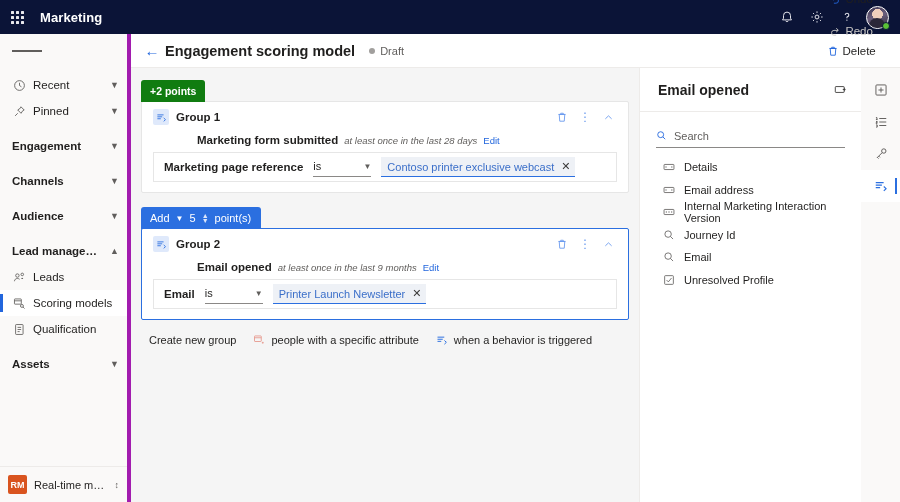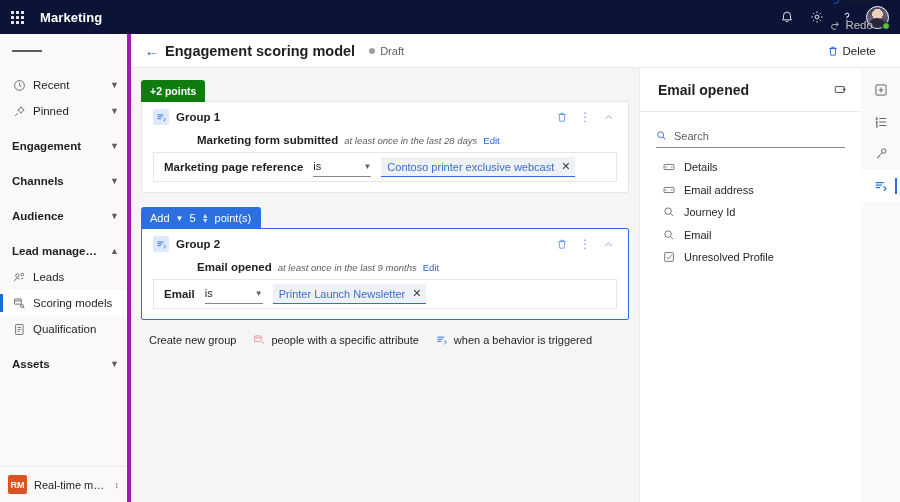--- a/index.html
+++ b/index.html
@@ -98,21 +98,21 @@
   .page-title { font-size: 14.5px; font-weight: 600; color: #201f1e; margin-left: 2px; }
   .draft-wrap { display:flex; align-items:center; gap:5px; margin-left: 14px; }
   .draft-dot { width: 6px; height: 6px; border-radius: 50%; background: #a19f9d; }
   .draft-text { font-size: 11px; color: #605e5c; }
   .cmd-right { margin-left: auto; display: flex; align-items: center; gap: 2px; flex-direction: column; }
   .cmd-btn {
     display: flex; align-items: center; gap: 4px; height: 24px; padding: 0 7px;
     font-size: 11.5px; color: #201f1e; cursor: pointer; border-radius: 2px; white-space: nowrap;
   }
   .cmd-btn .ci { color: #2266dd; display:flex; align-items:center; font-size: 12px; }
-  .cmd-btn.disabled { color: #c8c6c4; cursor: default; }
+  .cmd-btn.disabled { color: #c8c6c4; cursor: default; align-items: flex-end; }
   .cmd-btn.disabled .ci { color: #c8c6c4; }
   .publish-btn {
     background: #2266dd; color: #fff; font-size: 11.5px; height: 24px; padding: 0 16px;
     display:flex; align-items:center; justify-content:center; border-radius: 2px; cursor:pointer;
     margin-left: 8px; font-weight: 400;
   }
 
   
   .canvas {
     position: absolute; left: 131px; top: 68px; width: 508px; height: 434px;
@@ -577,20 +577,29 @@
           <svg width="12" height="12" viewBox="0 0 16 16" fill="none" stroke="#605e5c" stroke-width="1.1">
               <rect x="1.4" y="4.6" width="13.2" height="6.8" rx="0.8"></rect>
               <path d="M4 7v2M11.8 7v2"></path>
             </svg>
         </span>
         <span>Email address</span>
       </div>
       <div class="rp-item">
         <span class="ri">
           <svg width="12" height="12" viewBox="0 0 16 16" fill="none" stroke="#605e5c" stroke-width="1.1">
+              <rect x="1.4" y="4.6" width="13.2" height="6.8" rx="0.8"></rect>
+              <path d="M4.4 7v2M8 7v2M11.6 7v2"></path>
+            </svg>
+        </span>
+        <span>Internal Marketing Interaction Version</span>
+      </div>
+      <div class="rp-item">
+        <span class="ri">
+          <svg width="12" height="12" viewBox="0 0 16 16" fill="none" stroke="#605e5c" stroke-width="1.1">
               <circle cx="6.8" cy="6.8" r="4.3"></circle>
               <path d="M10.1 10.1l3.3 3.3"></path>
             </svg>
         </span>
         <span>Journey Id</span>
       </div>
       <div class="rp-item">
         <span class="ri">
           <svg width="12" height="12" viewBox="0 0 16 16" fill="none" stroke="#605e5c" stroke-width="1.1">
               <circle cx="6.8" cy="6.8" r="4.3"></circle>

